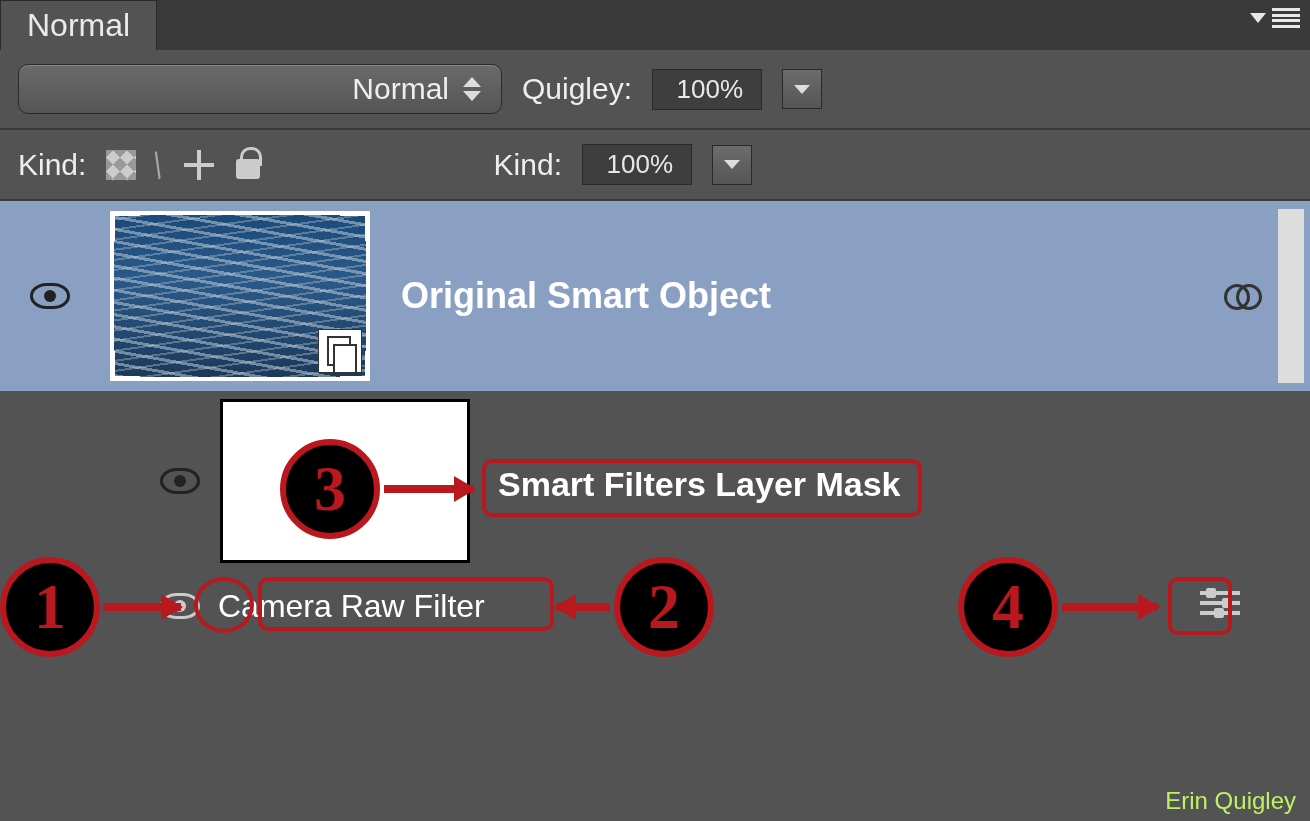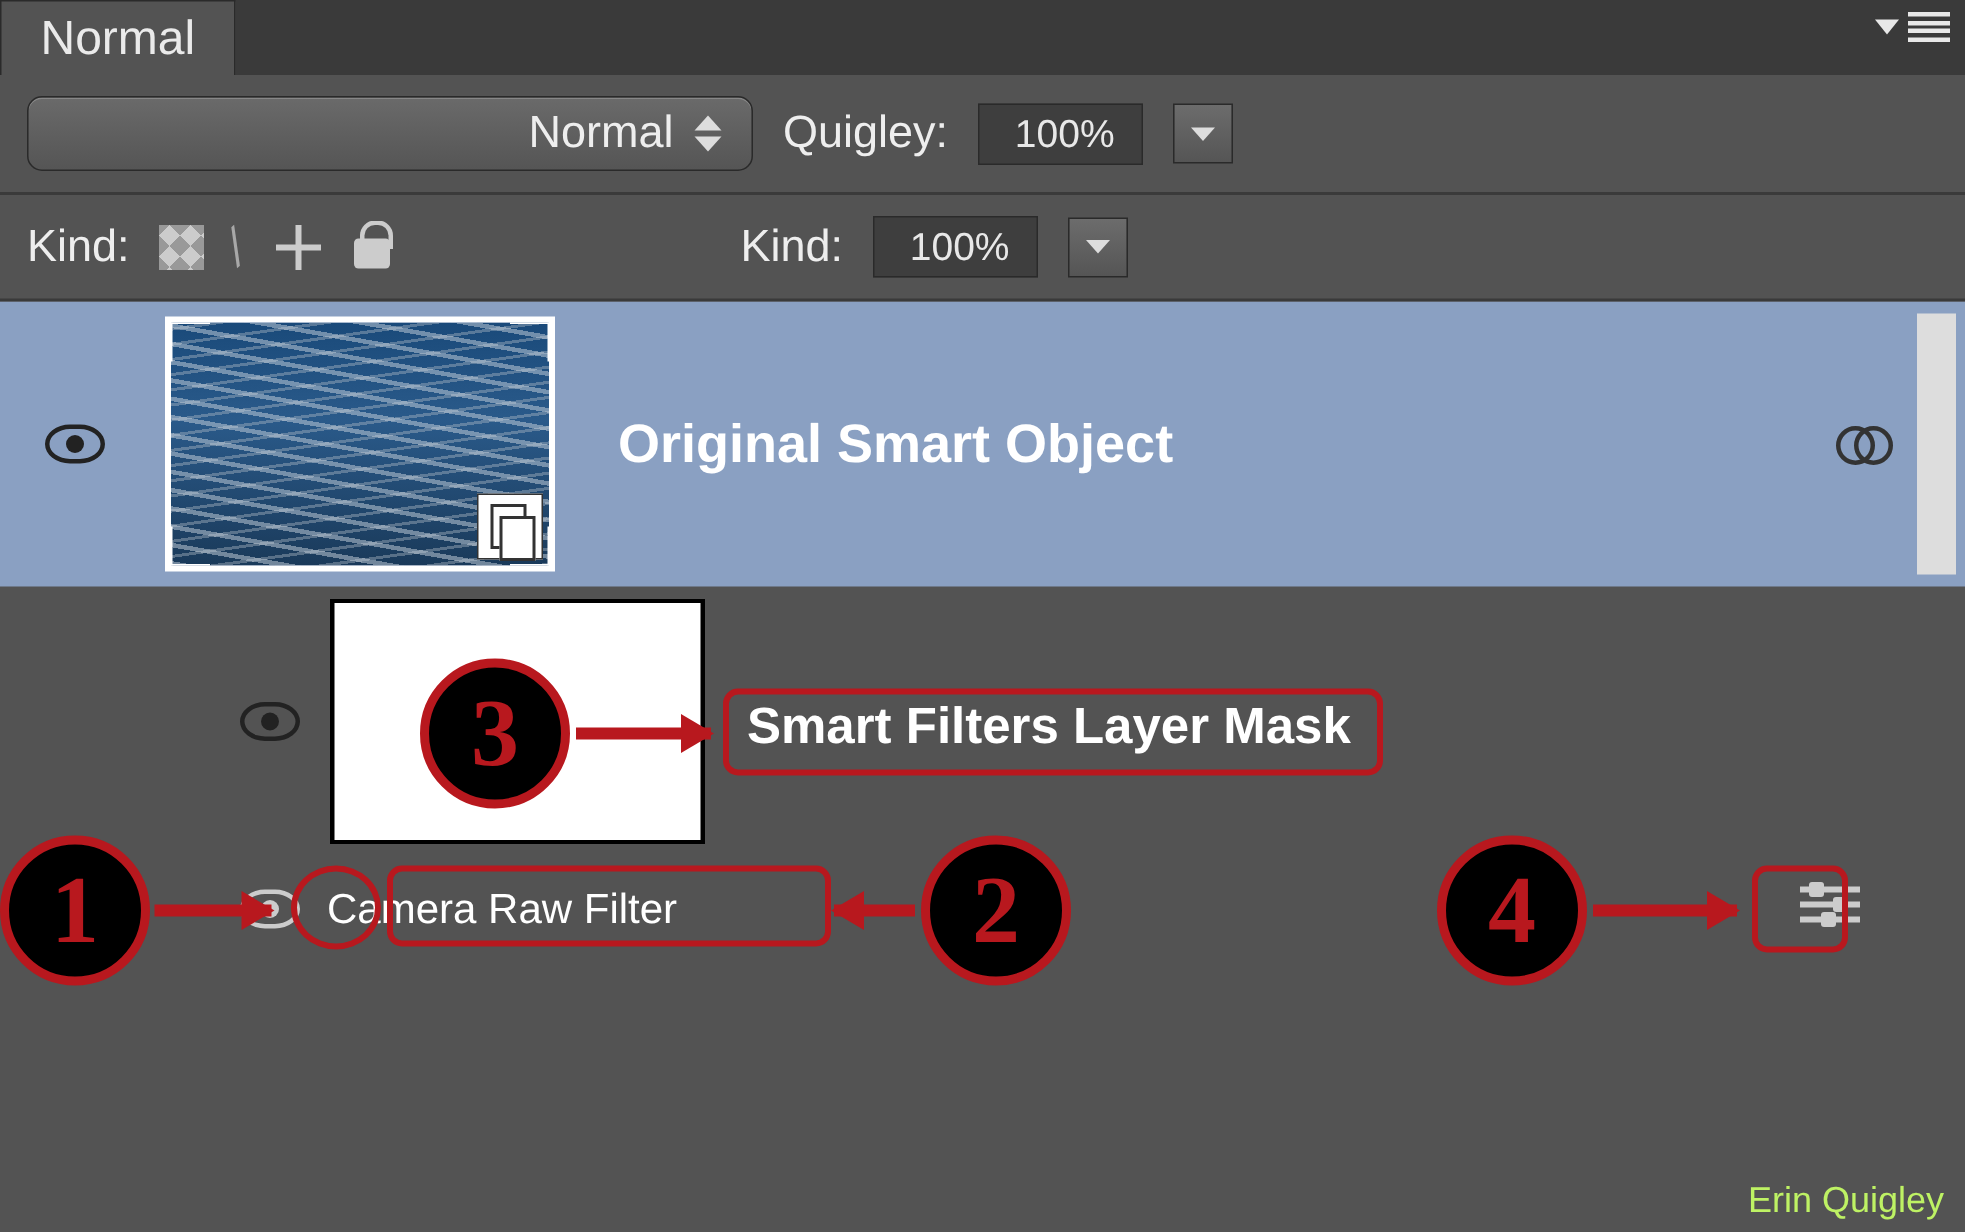--- a/index.html
+++ b/index.html
@@ -312,21 +312,21 @@
     top:14px;left:14px;
     width:20px;height:26px;
     background:#fff;
     border:2px solid #333;
   }
   
   .layer-name {
     font-size: 36px;
     font-weight: 600;
     color: #fff;
-    margin-left: 32px;
+    margin-left: 21px;
   }
   .link-circles {
     position:absolute;
     right: 50px;
     width:36px;height:24px;
   }
   .link-circles::before, .link-circles::after {
     content:"";
     position:absolute;
     width:20px;height:20px;
@@ -365,21 +365,21 @@
     margin-left: 20px;
   }
   
   .filter-item-row {
     display:flex;
     align-items:center;
     height: 70px;
     position:relative;
   }
   .filter-name {
-    font-size: 28px;
+    font-size: 32px;
     color: #fff;
     margin-left: 4px;
   }
   .filter-options-ic {
     width: 40px; height: 30px;
     position:relative;
   }
   .filter-options-ic div {
     height: 4px;
     background:#ccc;

